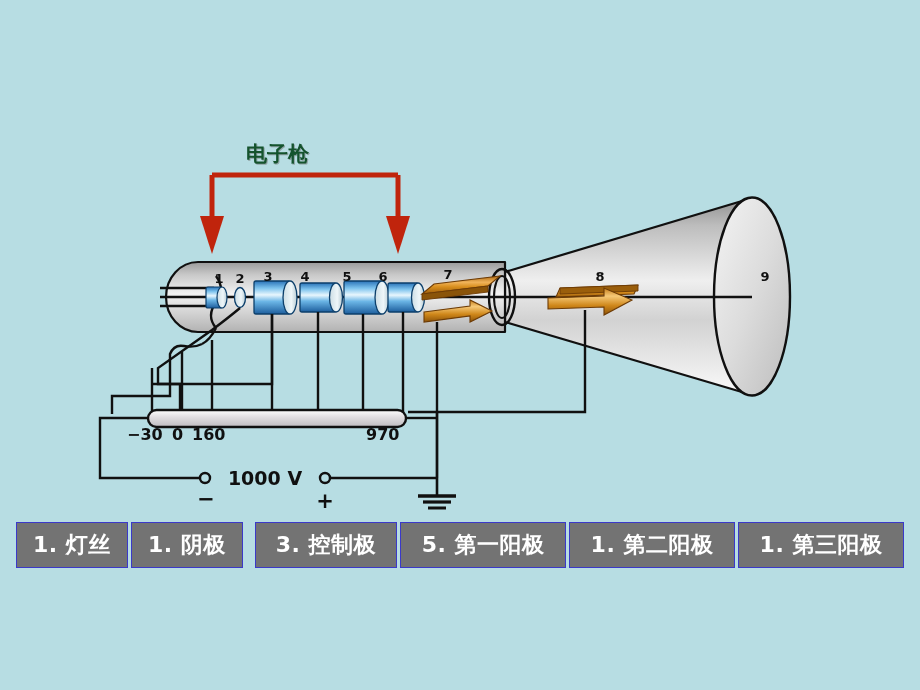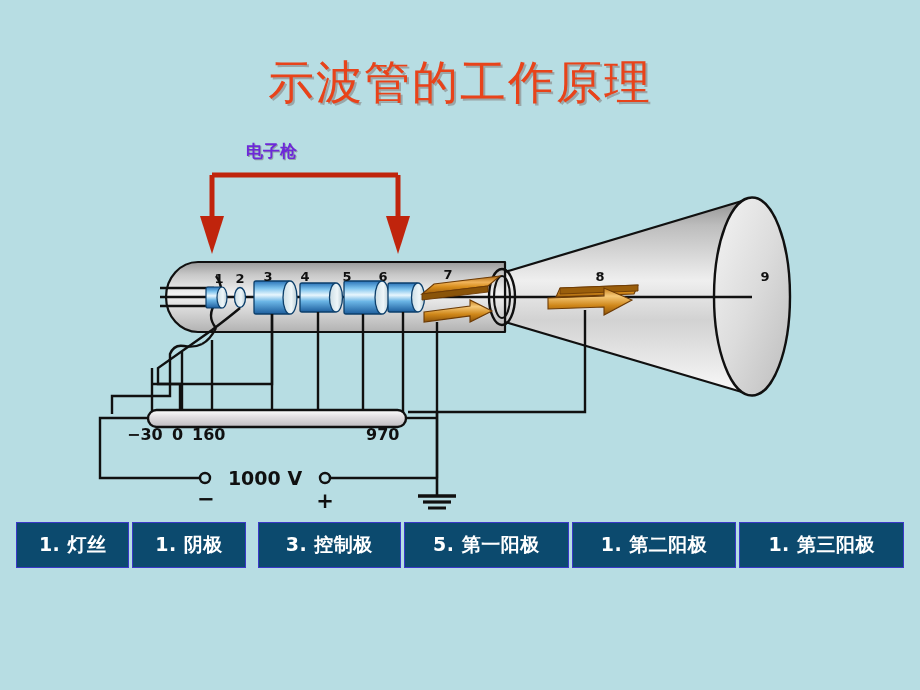--- a/index.html
+++ b/index.html
@@ -30,64 +30,63 @@
     font-weight: 400;
     color: #e8431a;
     text-shadow: 2px 2px 0 #9aa6a8;
     letter-spacing: 2px;
     font-family: "DejaVu Sans", "Liberation Sans", sans-serif;
   }
   .gunlabel {
     position: absolute;
     left: 246px;
     top: 140px;
-    font-size: 17px;
+    font-size: 21px;
     font-weight: 700;
-    color: #6d28d9;
+    color: #14532d;
     text-shadow: 1px 1px 0 #8fa3a5;
     font-family: Liberation Serif, serif;
   }
   #diagram {
     position: absolute;
     left: 0;
     top: 0;
   }
   .legend {
     position: absolute;
     left: 16px;
     top: 522px;
     width: 888px;
     height: 46px;
     display: flex;
     box-sizing: border-box;
   }
   .legend-cell {
     flex: 1 1 auto;
-    background: #0c4a6e;
+    background: #737373;
     border: 1px solid #3b39c9;
     color: #ffffff;
-    font-size: 19px;
+    font-size: 22px;
     font-weight: 700;
     display: flex;
     align-items: center;
     justify-content: center;
     letter-spacing: 0.5px;
     box-sizing: border-box;
     font-family: "DejaVu Sans", "Liberation Sans", sans-serif;
   }
   .legend-cell + .legend-cell { margin-left: 3px; }
   .legend-cell.c1, .legend-cell.c2 { flex-grow: 0.78; }
   .legend-cell.c3 { flex-grow: 0.97; margin-left: 12px; }
 </style>
 </head>
 <body>
 
 <div id="slide">
 
-  <div class="title">示波管的工作原理</div>
 
   <div class="gunlabel">电子枪</div>
 
   <svg id="diagram" width="920" height="690" viewBox="0 0 920 690">
     <defs>
       <linearGradient id="tubeGrad" x1="0" y1="0" x2="0" y2="1">
         <stop offset="0%" stop-color="#9a9a9a"></stop>
         <stop offset="18%" stop-color="#c8c8c8"></stop>
         <stop offset="45%" stop-color="#f2f2f2"></stop>
         <stop offset="70%" stop-color="#d6d6d6"></stop>

